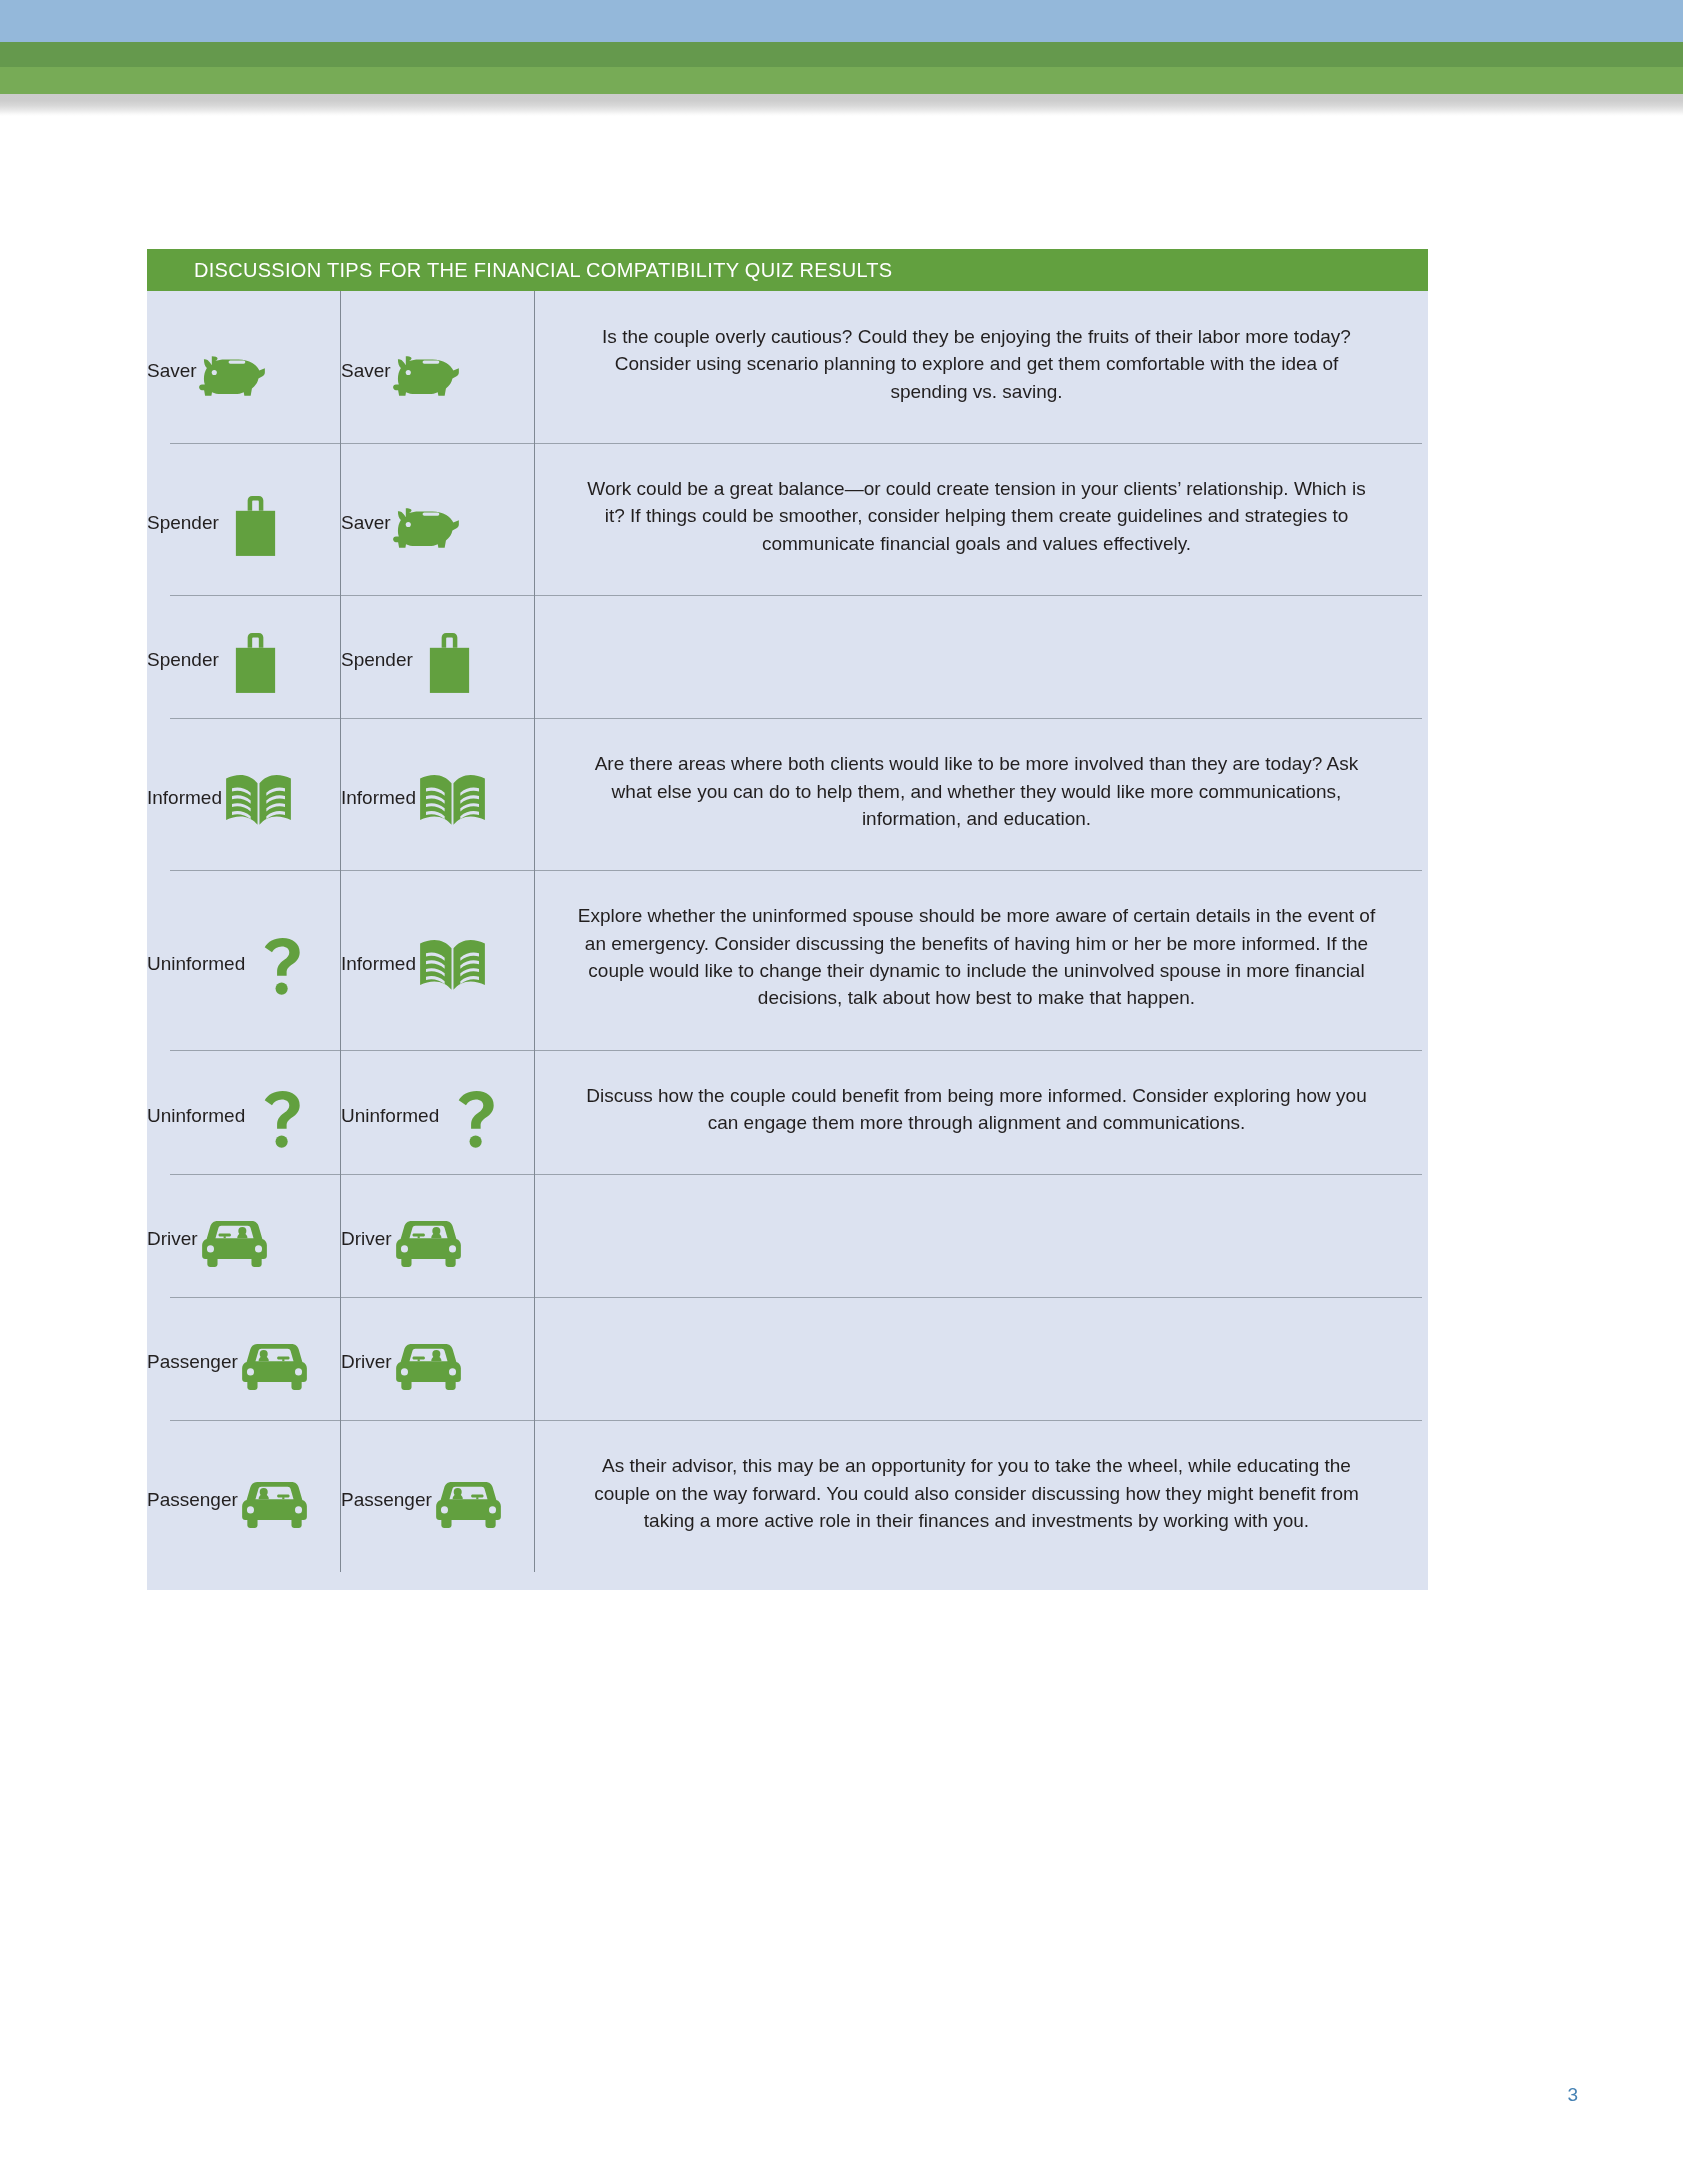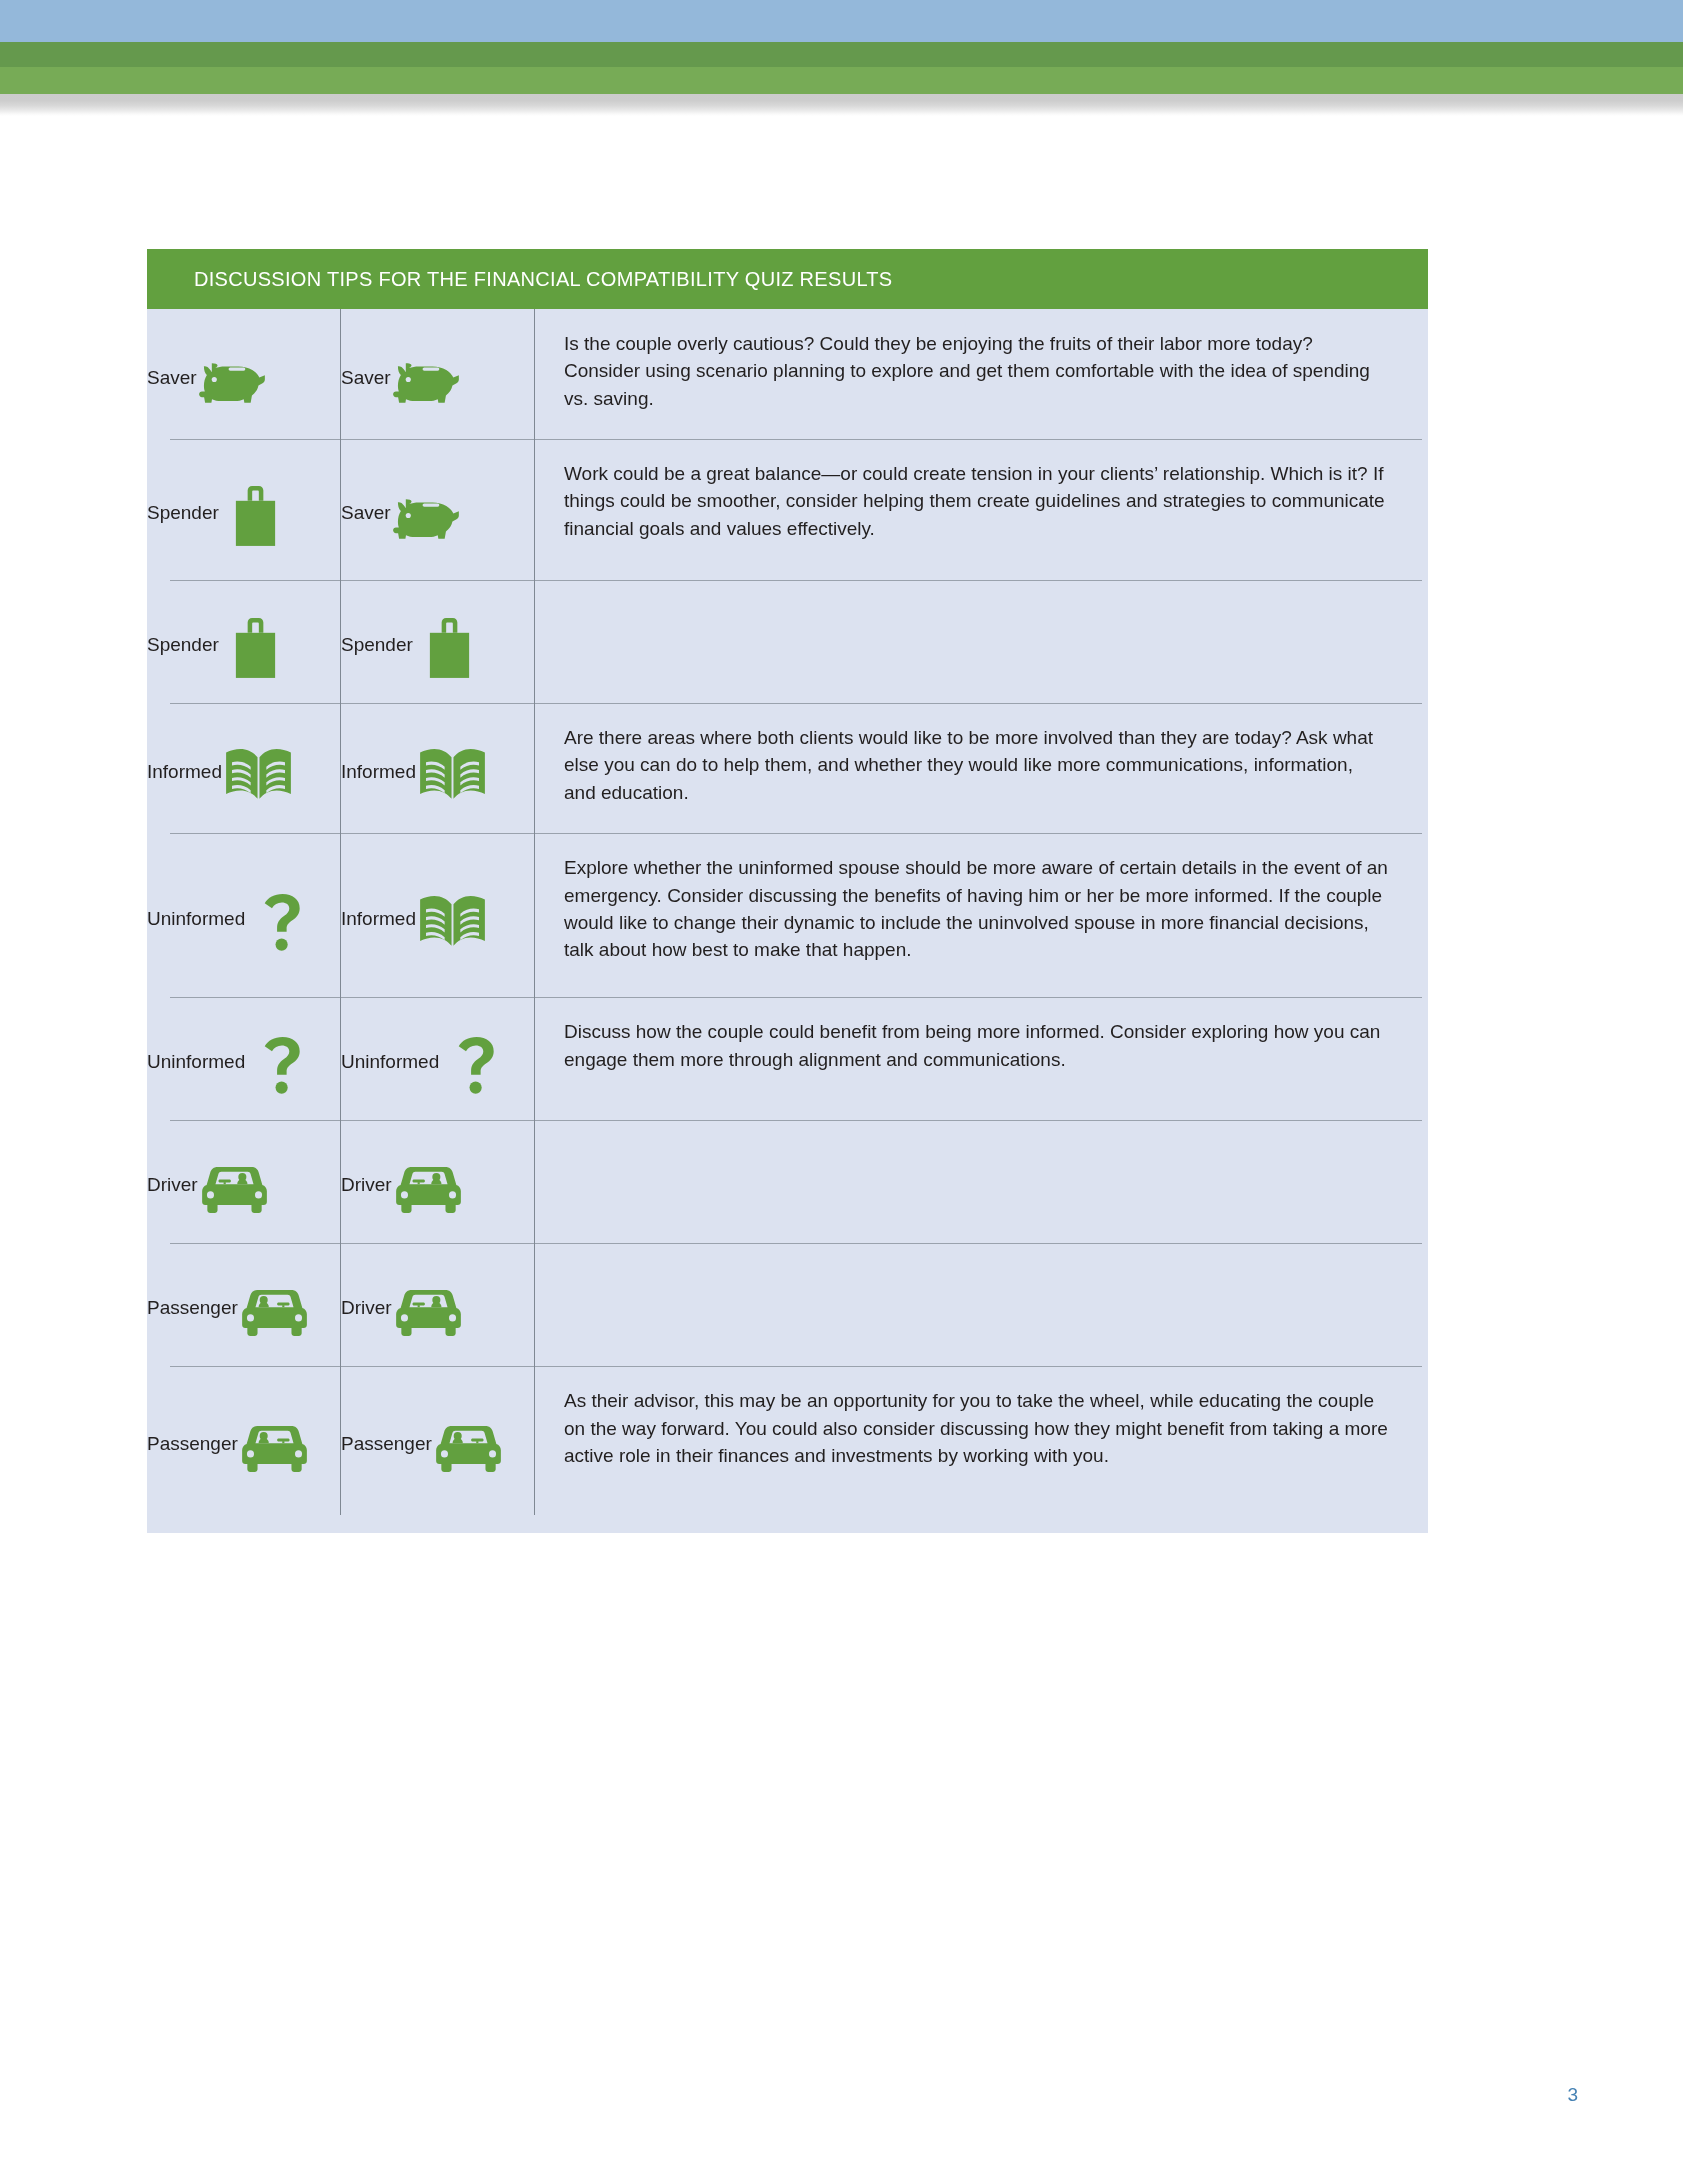--- a/index.html
+++ b/index.html
@@ -46,21 +46,21 @@
   
   .tbl-wrap {
     position: absolute;
     left: 147px;
     top: 249px;
     width: 1281px;
   }
 
   .tbl-header {
     background: #62a03f;
-    height: 60px;
+    height: 42px;
     display: flex;
     align-items: center;
     padding-left: 47px;
   }
   .tbl-header-text {
     color: #ffffff;
     font-size: 20px;
     letter-spacing: 0.3px;
     font-weight: 400;
     white-space: nowrap;
@@ -124,21 +124,21 @@
   }
   .icon-box svg { display: block; }
 
   .cell-text {
     flex: 1 1 auto;
     padding: 16px 34px 22px 24px;
     font-size: 19px;
     line-height: 1.44;
     color: #221f1f;
   }
-  .cell-text p { margin: 5px; }
+  .cell-text p { margin: 16px; text-align: center; }
 
   
   .r0 { min-height: 124px; }
   .r1 { min-height: 141px; }
   .r2 { min-height: 123px; }
   .r3 { min-height: 123px; }
   .r4 { min-height: 164px; }
   .r5 { min-height: 123px; }
   .r6 { min-height: 123px; }
   .r7 { min-height: 123px; }

